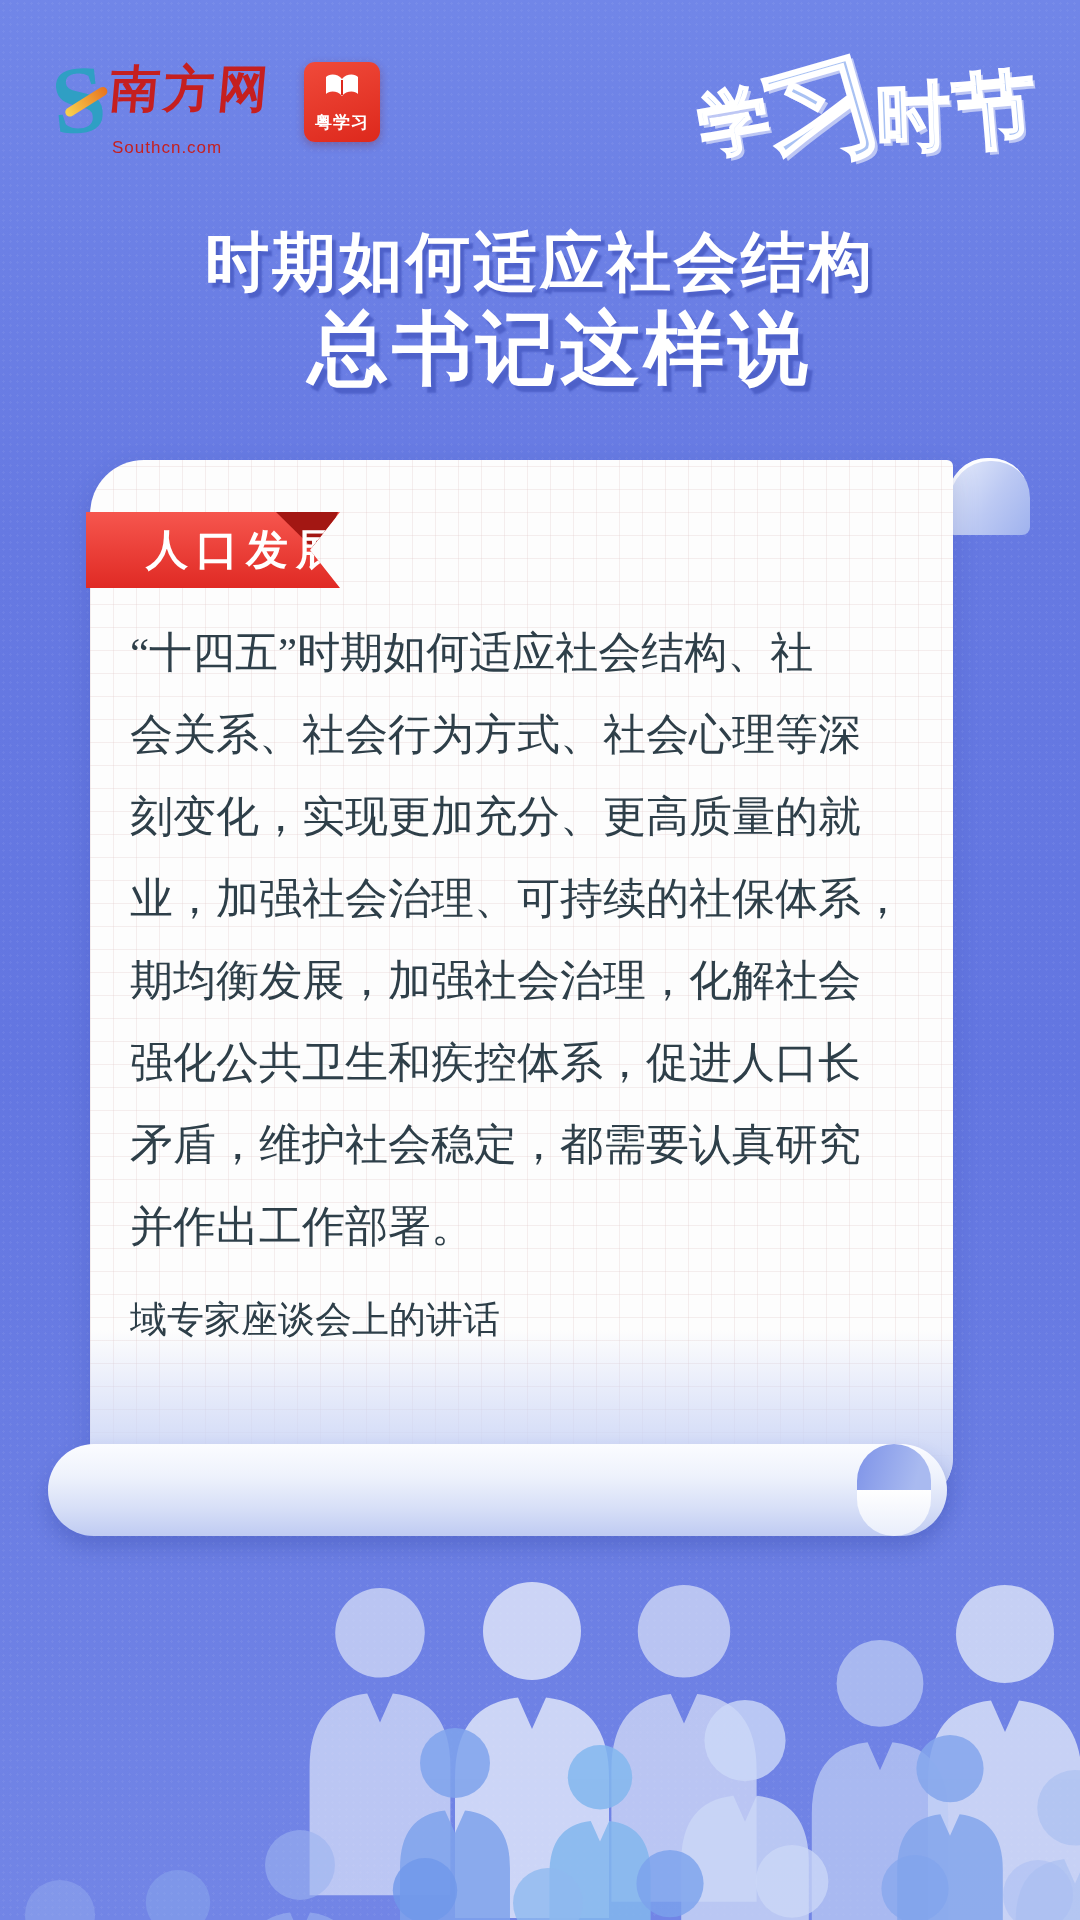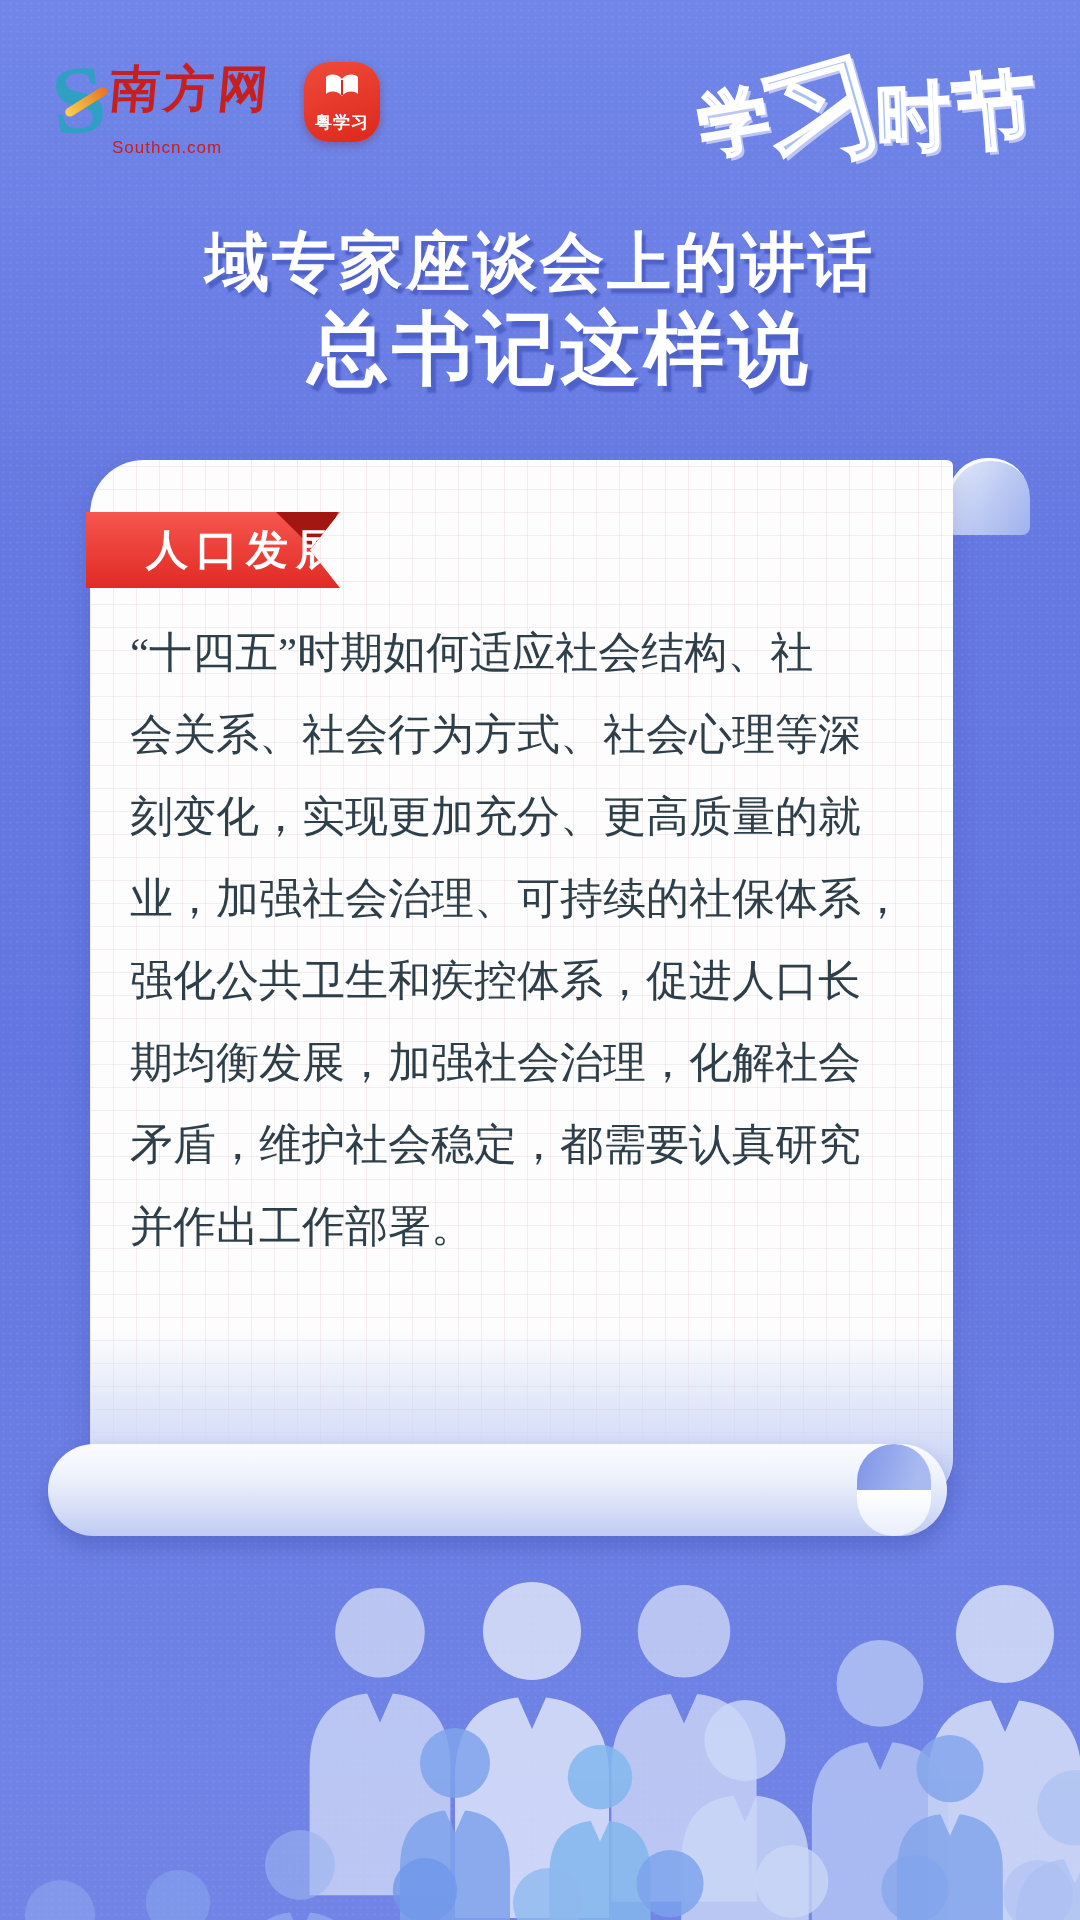--- a/index.html
+++ b/index.html
@@ -30,21 +30,21 @@
   .brand-cn{
     position:absolute;left:58px;top:6px;
     font-family:"Liberation Serif",serif;font-weight:900;font-size:50px;line-height:58px;
     color:#c51f1f;letter-spacing:4px;transform:skewX(-5deg);white-space:nowrap;
   }
   .brand-en{
     position:absolute;left:60px;top:84px;
     font-weight:400;font-size:17px;color:#c51f1f;letter-spacing:1px;
   }
   .app-tile{
-    position:absolute;left:252px;top:8px;width:76px;height:80px;border-radius:26px;
+    position:absolute;left:252px;top:8px;width:76px;height:80px;border-radius:11px;
     background:linear-gradient(160deg,#f04a3a 0%,#dd281c 100%);
     box-shadow:0 3px 8px rgba(120,20,20,.3);
     font-family:Liberation Mono, monospace;
   }
   .app-tile svg{position:absolute;left:18px;top:9px;}
   .app-label{
     position:absolute;left:0;right:0;bottom:8px;text-align:center;
     color:#ffffff;font-weight:700;font-size:17px;letter-spacing:1px;
   }
 
@@ -155,21 +155,21 @@
   </div>
 
   <div class="masthead">
     <span class="mh-char mh-c1">学</span>
     <span class="mh-char mh-c2">习</span>
     <span class="mh-char mh-c3">时</span>
     <span class="mh-char mh-c4">节</span>
   </div>
 
   <div class="title">
-    <div class="title-l1">域专家座谈会上的讲话</div>
+    <div class="title-l1">时期如何适应社会结构</div>
     <div class="title-l2">总书记这样说</div>
   </div>
 
   <svg class="crowd" viewBox="0 0 1080 380">
     <defs>
       <g id="person">
         <circle cx="30" cy="14" r="14"></circle>
         <path d="M8,96 L8,56 Q8,35 26,33 L30,42 L34,33 Q52,35 52,56 L52,96 Z"></path>
       </g>
     </defs>
@@ -201,27 +201,28 @@
   <div class="ribbon">
     <div class="ribbon-fold"></div>
     <span class="ribbon-label">人口发展</span>
   </div>
 
   <div class="quote">
     <div class="qline">“十四五”时期如何适应社会结构、社</div>
     <div class="qline">会关系、社会行为方式、社会心理等深</div>
     <div class="qline">刻变化，实现更加充分、更高质量的就</div>
     <div class="qline">业，加强社会治理、可持续的社保体系，</div>
+    <div class="qline">期均衡发展，加强社会治理，化解社会</div>
     <div class="qline">强化公共卫生和疾控体系，促进人口长</div>
-    <div class="qline">期均衡发展，加强社会治理，化解社会</div>
     <div class="qline">矛盾，维护社会稳定，都需要认真研究</div>
     <div class="qline">并作出工作部署。</div>
   </div>
 
   <div class="attribution">
+    <div class="aline">域专家座谈会上的讲话</div>
   </div>
 
   <div class="roll">
     <div class="roll-cap">
       <div class="roll-cap-top"></div>
       <div class="roll-cap-bottom"></div>
     </div>
   </div>
 
 </div>

